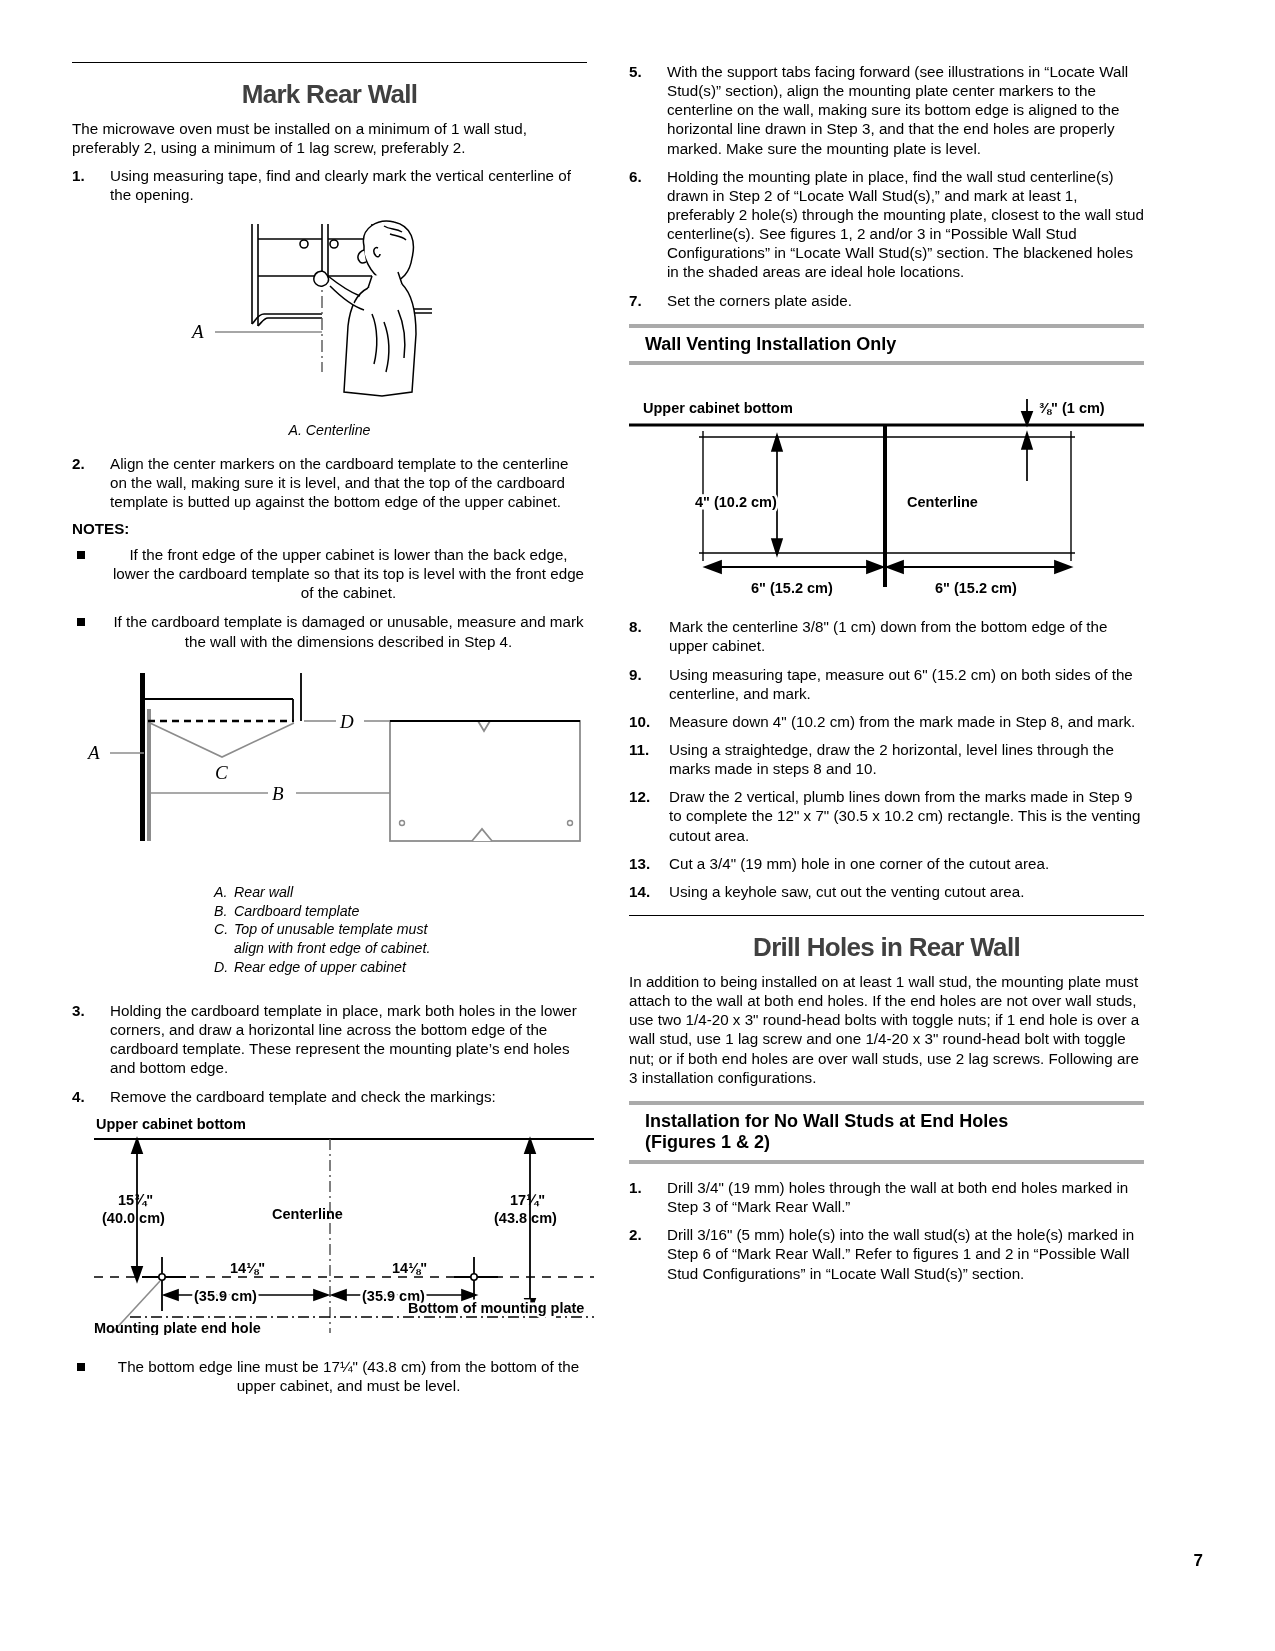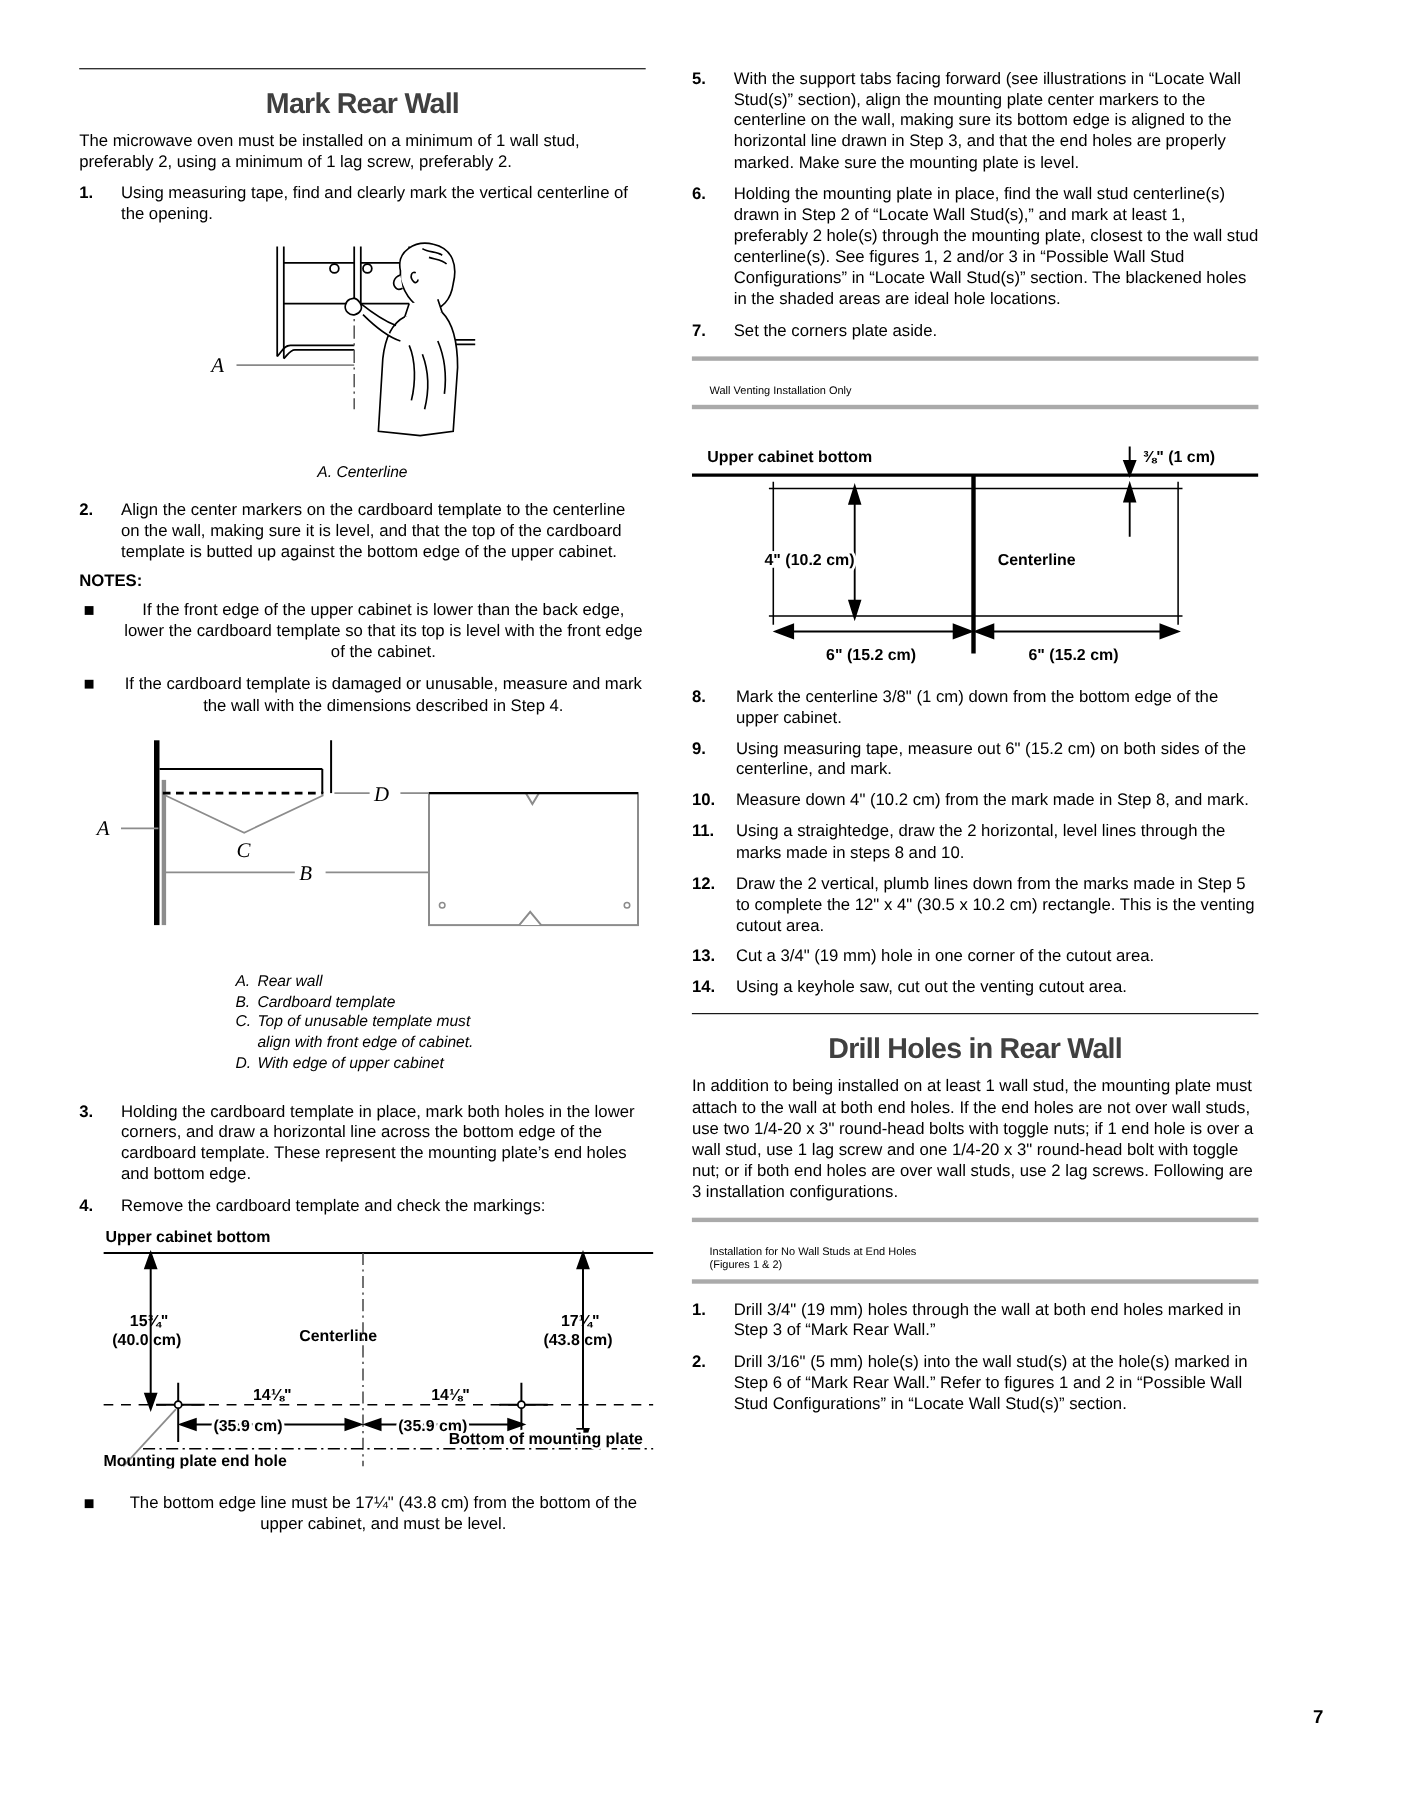--- a/index.html
+++ b/index.html
@@ -84,24 +84,23 @@
   }
 
   
   .subhead {
     margin: 14px 0 14px 0;
   }
   .subhead .bar {
     height: 4px; background: #aaaaaa; width: 100%;
   }
   .subhead .txt {
-    font-size: 10px; font-weight: normal;
+    font-size: 18px; font-weight: bold;
     padding: 6px 0 6px 16px;
     line-height: 1.2;
-    margin-top: 16px;
   }
 
   .thin-rule { border-top: 1.5px solid #000; margin: 14px 0 16px 0; }
 
   
   .fig-caption {
     font-style: italic; font-size: 14.2px;
     text-align: center; margin: 8px 0 0 0;
   }
   .legend {
@@ -280,21 +279,21 @@
           <div>
             <span class="lk">C.</span>
             <span class="lv">Top of unusable template must</span>
           </div>
           <div>
             <span class="lk"></span>
             <span class="lv cont">align with front edge of cabinet.</span>
           </div>
           <div>
             <span class="lk">D.</span>
-            <span class="lv">With edge of upper cabinet</span>
+            <span class="lv">Rear edge of upper cabinet</span>
           </div>
         </div>
       </div>
 
       <ol class="steps" style="margin-top:24px;">
         <li>
           <span class="num">3.</span>
           <span>Holding the cardboard template in place, mark both holes in the lower corners, and draw a horizontal line across the bottom edge of the cardboard template. These represent the mounting plate’s end holes and bottom edge.</span>
         </li>
         <li>
@@ -453,21 +452,21 @@
         <li>
           <span class="num">10.</span>
           <span>Measure down 4" (10.2 cm) from the mark made in Step 8, and mark.</span>
         </li>
         <li>
           <span class="num">11.</span>
           <span>Using a straightedge, draw the 2 horizontal, level lines through the marks made in steps 8 and 10.</span>
         </li>
         <li>
           <span class="num">12.</span>
-          <span>Draw the 2 vertical, plumb lines down from the marks made in Step 5 to complete the 12" x 4" (30.5 x 10.2 cm) rectangle. This is the venting cutout area.</span>
+          <span>Draw the 2 vertical, plumb lines down from the marks made in Step 9 to complete the 12" x 7" (30.5 x 10.2 cm) rectangle. This is the venting cutout area.</span>
         </li>
         <li>
           <span class="num">13.</span>
           <span>Cut a 3/4" (19 mm) hole in one corner of the cutout area.</span>
         </li>
         <li>
           <span class="num">14.</span>
           <span>Using a keyhole saw, cut out the venting cutout area.</span>
         </li>
       </ol>

